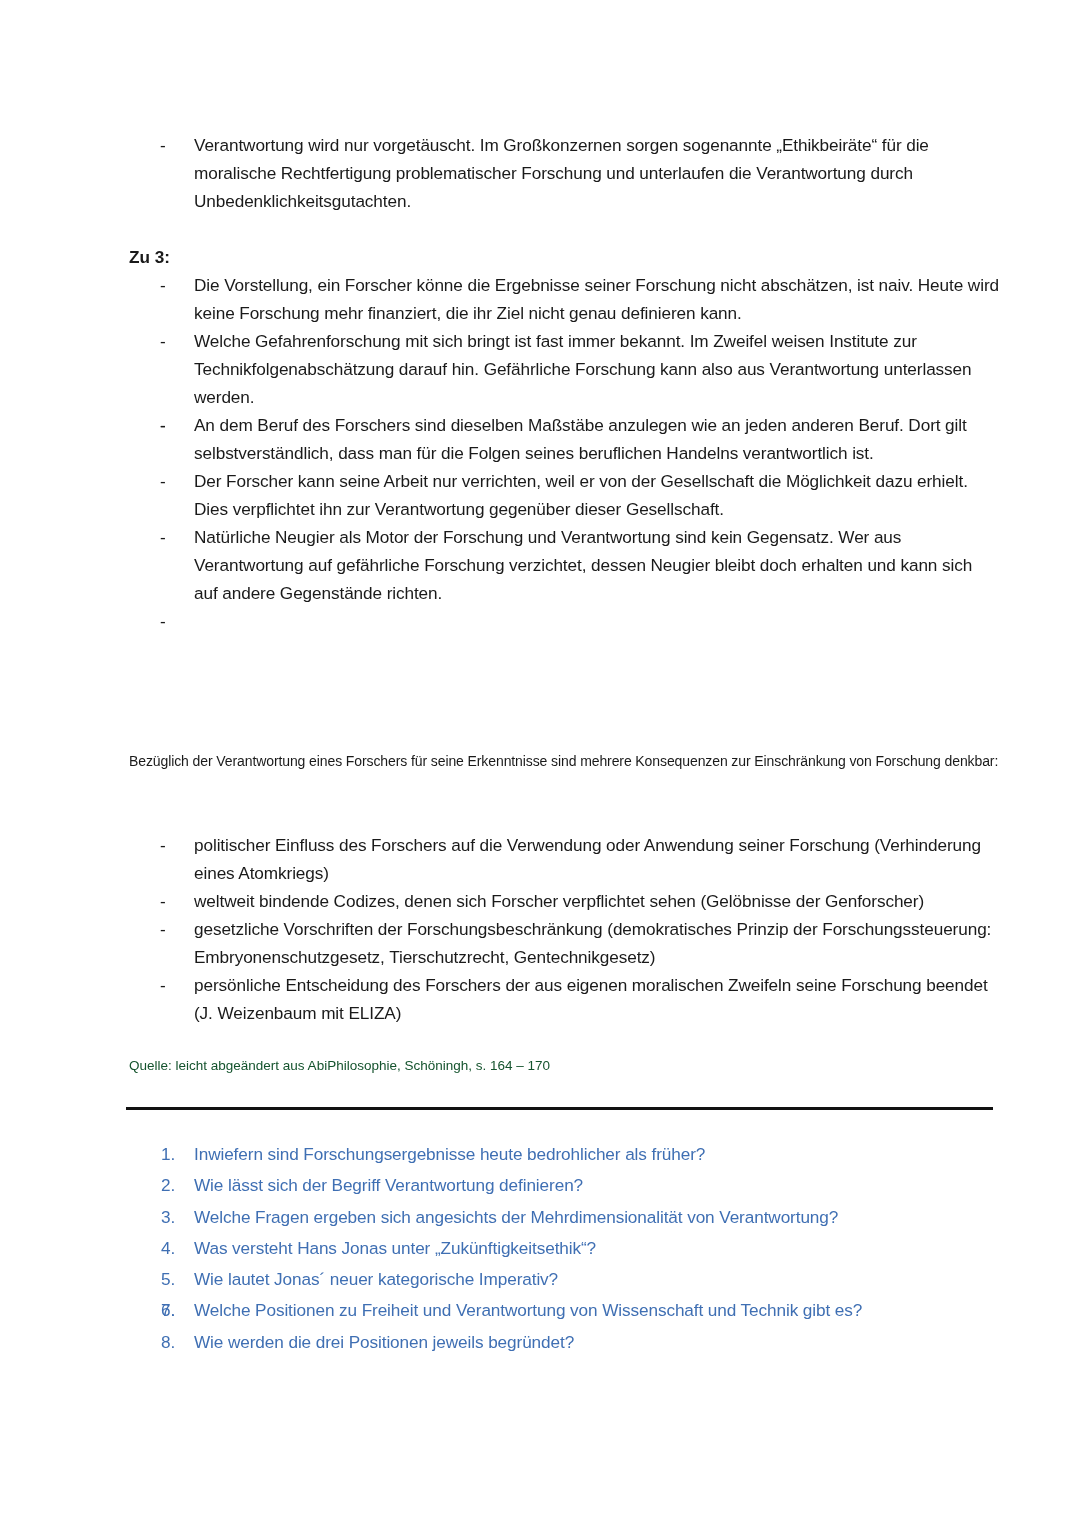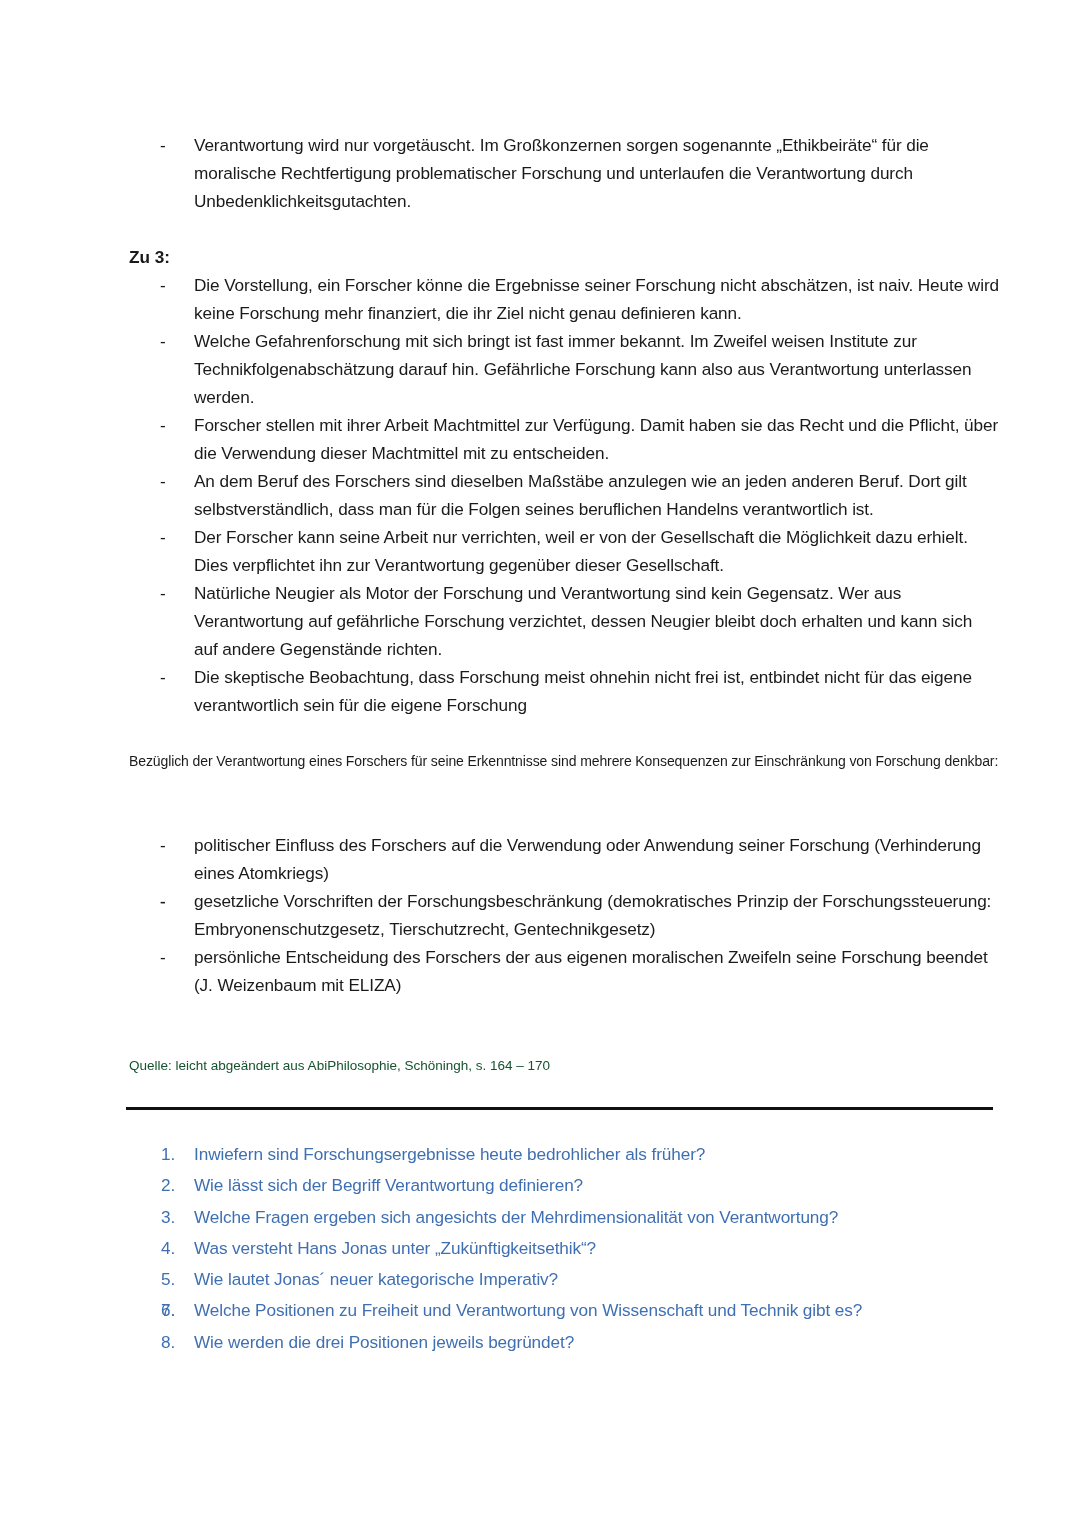--- a/index.html
+++ b/index.html
@@ -53,49 +53,48 @@
     <li class="bullet">
       <span class="dash">-</span>
       <span>Die Vorstellung, ein Forscher könne die Ergebnisse seiner Forschung nicht abschätzen, ist naiv. Heute wird keine Forschung mehr finanziert, die ihr Ziel nicht genau definieren kann.</span>
     </li>
     <li class="bullet">
       <span class="dash">-</span>
       <span>Welche Gefahrenforschung mit sich bringt ist fast immer bekannt. Im Zweifel weisen Institute zur Technikfolgenabschätzung darauf hin. Gefährliche Forschung kann also aus Verantwortung unterlassen werden.</span>
     </li>
     <li class="bullet">
       <span class="dash">-</span>
-      <span>Forscher stellen mit ihrer Arbeit Machtmittel zur Verfügung. Damit haben sie das Recht und die Pflicht, über die Verwendung dieser Machtmittel mit zu entscheiden.</span>
     </li>
     <li class="bullet">
       <span class="dash">-</span>
       <span>An dem Beruf des Forschers sind dieselben Maßstäbe anzulegen wie an jeden anderen Beruf. Dort gilt selbstverständlich, dass man für die Folgen seines beruflichen Handelns verantwortlich ist.</span>
     </li>
     <li class="bullet">
       <span class="dash">-</span>
       <span>Der Forscher kann seine Arbeit nur verrichten, weil er von der Gesellschaft die Möglichkeit dazu erhielt. Dies verpflichtet ihn zur Verantwortung gegenüber dieser Gesellschaft.</span>
     </li>
     <li class="bullet">
       <span class="dash">-</span>
       <span>Natürliche Neugier als Motor der Forschung und Verantwortung sind kein Gegensatz. Wer aus Verantwortung auf gefährliche Forschung verzichtet, dessen Neugier bleibt doch erhalten und kann sich auf andere Gegenstände richten.</span>
     </li>
     <li class="bullet">
       <span class="dash">-</span>
-      <span>Die skeptische Beobachtung, dass Forschung meist ohnehin nicht frei ist, entbindet nicht für das eigene verantwortlich sein für die eigene Forschung</span>
     </li>
   </ul>
 
   <p class="para" style="top:747px; margin:0;">Bezüglich der Verantwortung eines Forschers für seine Erkenntnisse sind mehrere Konsequenzen zur Einschränkung von Forschung denkbar:</p>
 
   <ul class="bullet-list" style="top:831px;">
     <li class="bullet">
       <span class="dash">-</span>
       <span>politischer Einfluss des Forschers auf die Verwendung oder Anwendung seiner Forschung (Verhinderung eines Atomkriegs)</span>
     </li>
     <li class="bullet">
       <span class="dash">-</span>
+      <span>weltweit bindende Codizes, denen sich Forscher verpflichtet sehen (Gelöbnisse der Genforscher)</span>
     </li>
     <li class="bullet">
       <span class="dash">-</span>
       <span>gesetzliche Vorschriften der Forschungsbeschränkung (demokratisches Prinzip der Forschungssteuerung: Embryonenschutzgesetz, Tierschutzrecht, Gentechnikgesetz)</span>
     </li>
     <li class="bullet">
       <span class="dash">-</span>
       <span>persönliche Entscheidung des Forschers der aus eigenen moralischen Zweifeln seine Forschung beendet (J. Weizenbaum mit ELIZA)</span>
     </li>
   </ul>

